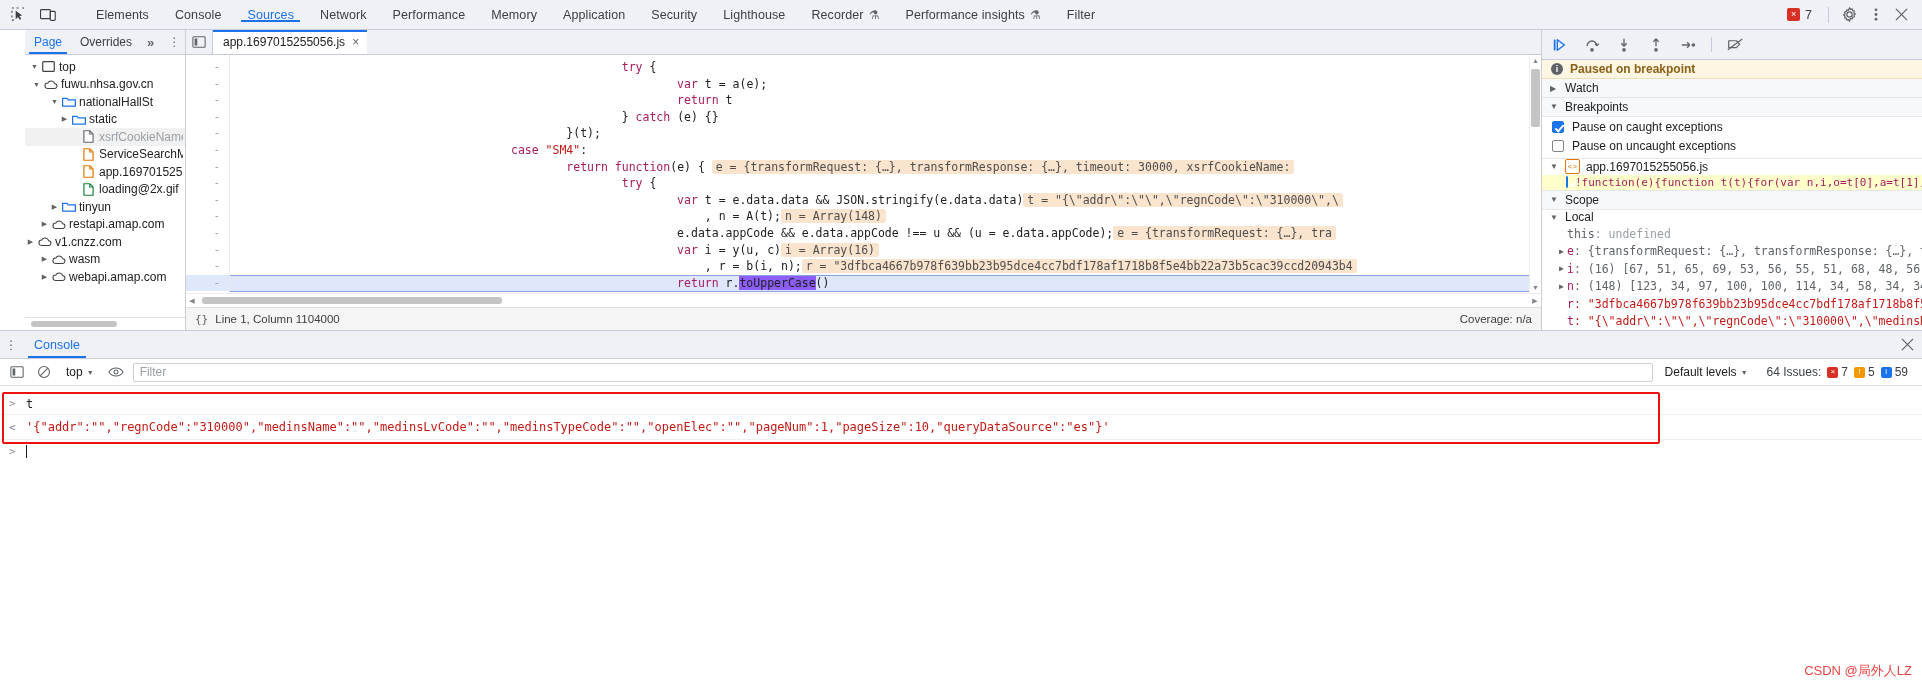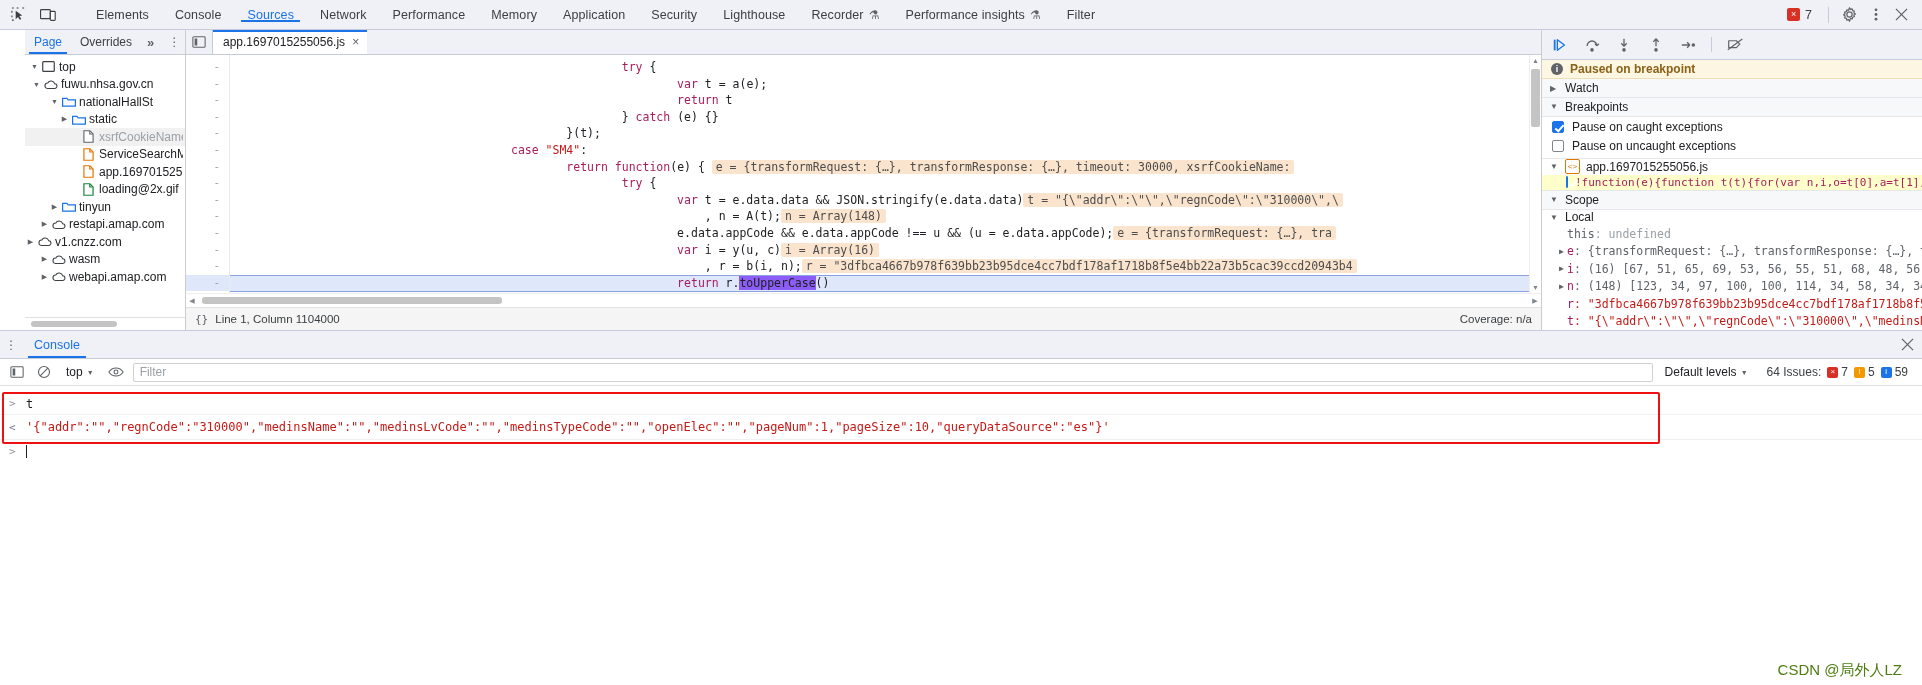--- a/index.html
+++ b/index.html
@@ -210,21 +210,21 @@
   }
   .c-row{height:20px;display:flex;align-items:center;gap:8px;padding:0 9px;white-space:nowrap;}
   .c-row.sep{border-bottom:1px solid #f0f0f0;}
   .c-arrow{color:#8f9296;font-size:11px;width:9px;}
   .c-arrow.res{color:#6e7b8f;}
   .c-in{color:#202124;}
   .c-out{color:#c41a16;}
   .cursor{display:inline-block;width:1px;height:13px;background:#202124;vertical-align:middle;}
 
   .watermark{
-    position:absolute;right:20px;bottom:5px;font-size:15px;color:#4d7c0f;font-family:"Liberation Sans",sans-serif;
+    position:absolute;right:10px;bottom:5px;font-size:13px;color:#ef4444;font-family:"Liberation Sans",sans-serif;
   }
 </style>
 </head>
 <body>
 
 <div class="devtools">
 
   <div class="main-tabbar">
     <div class="tb-icons">
       <div class="tb-ico">

